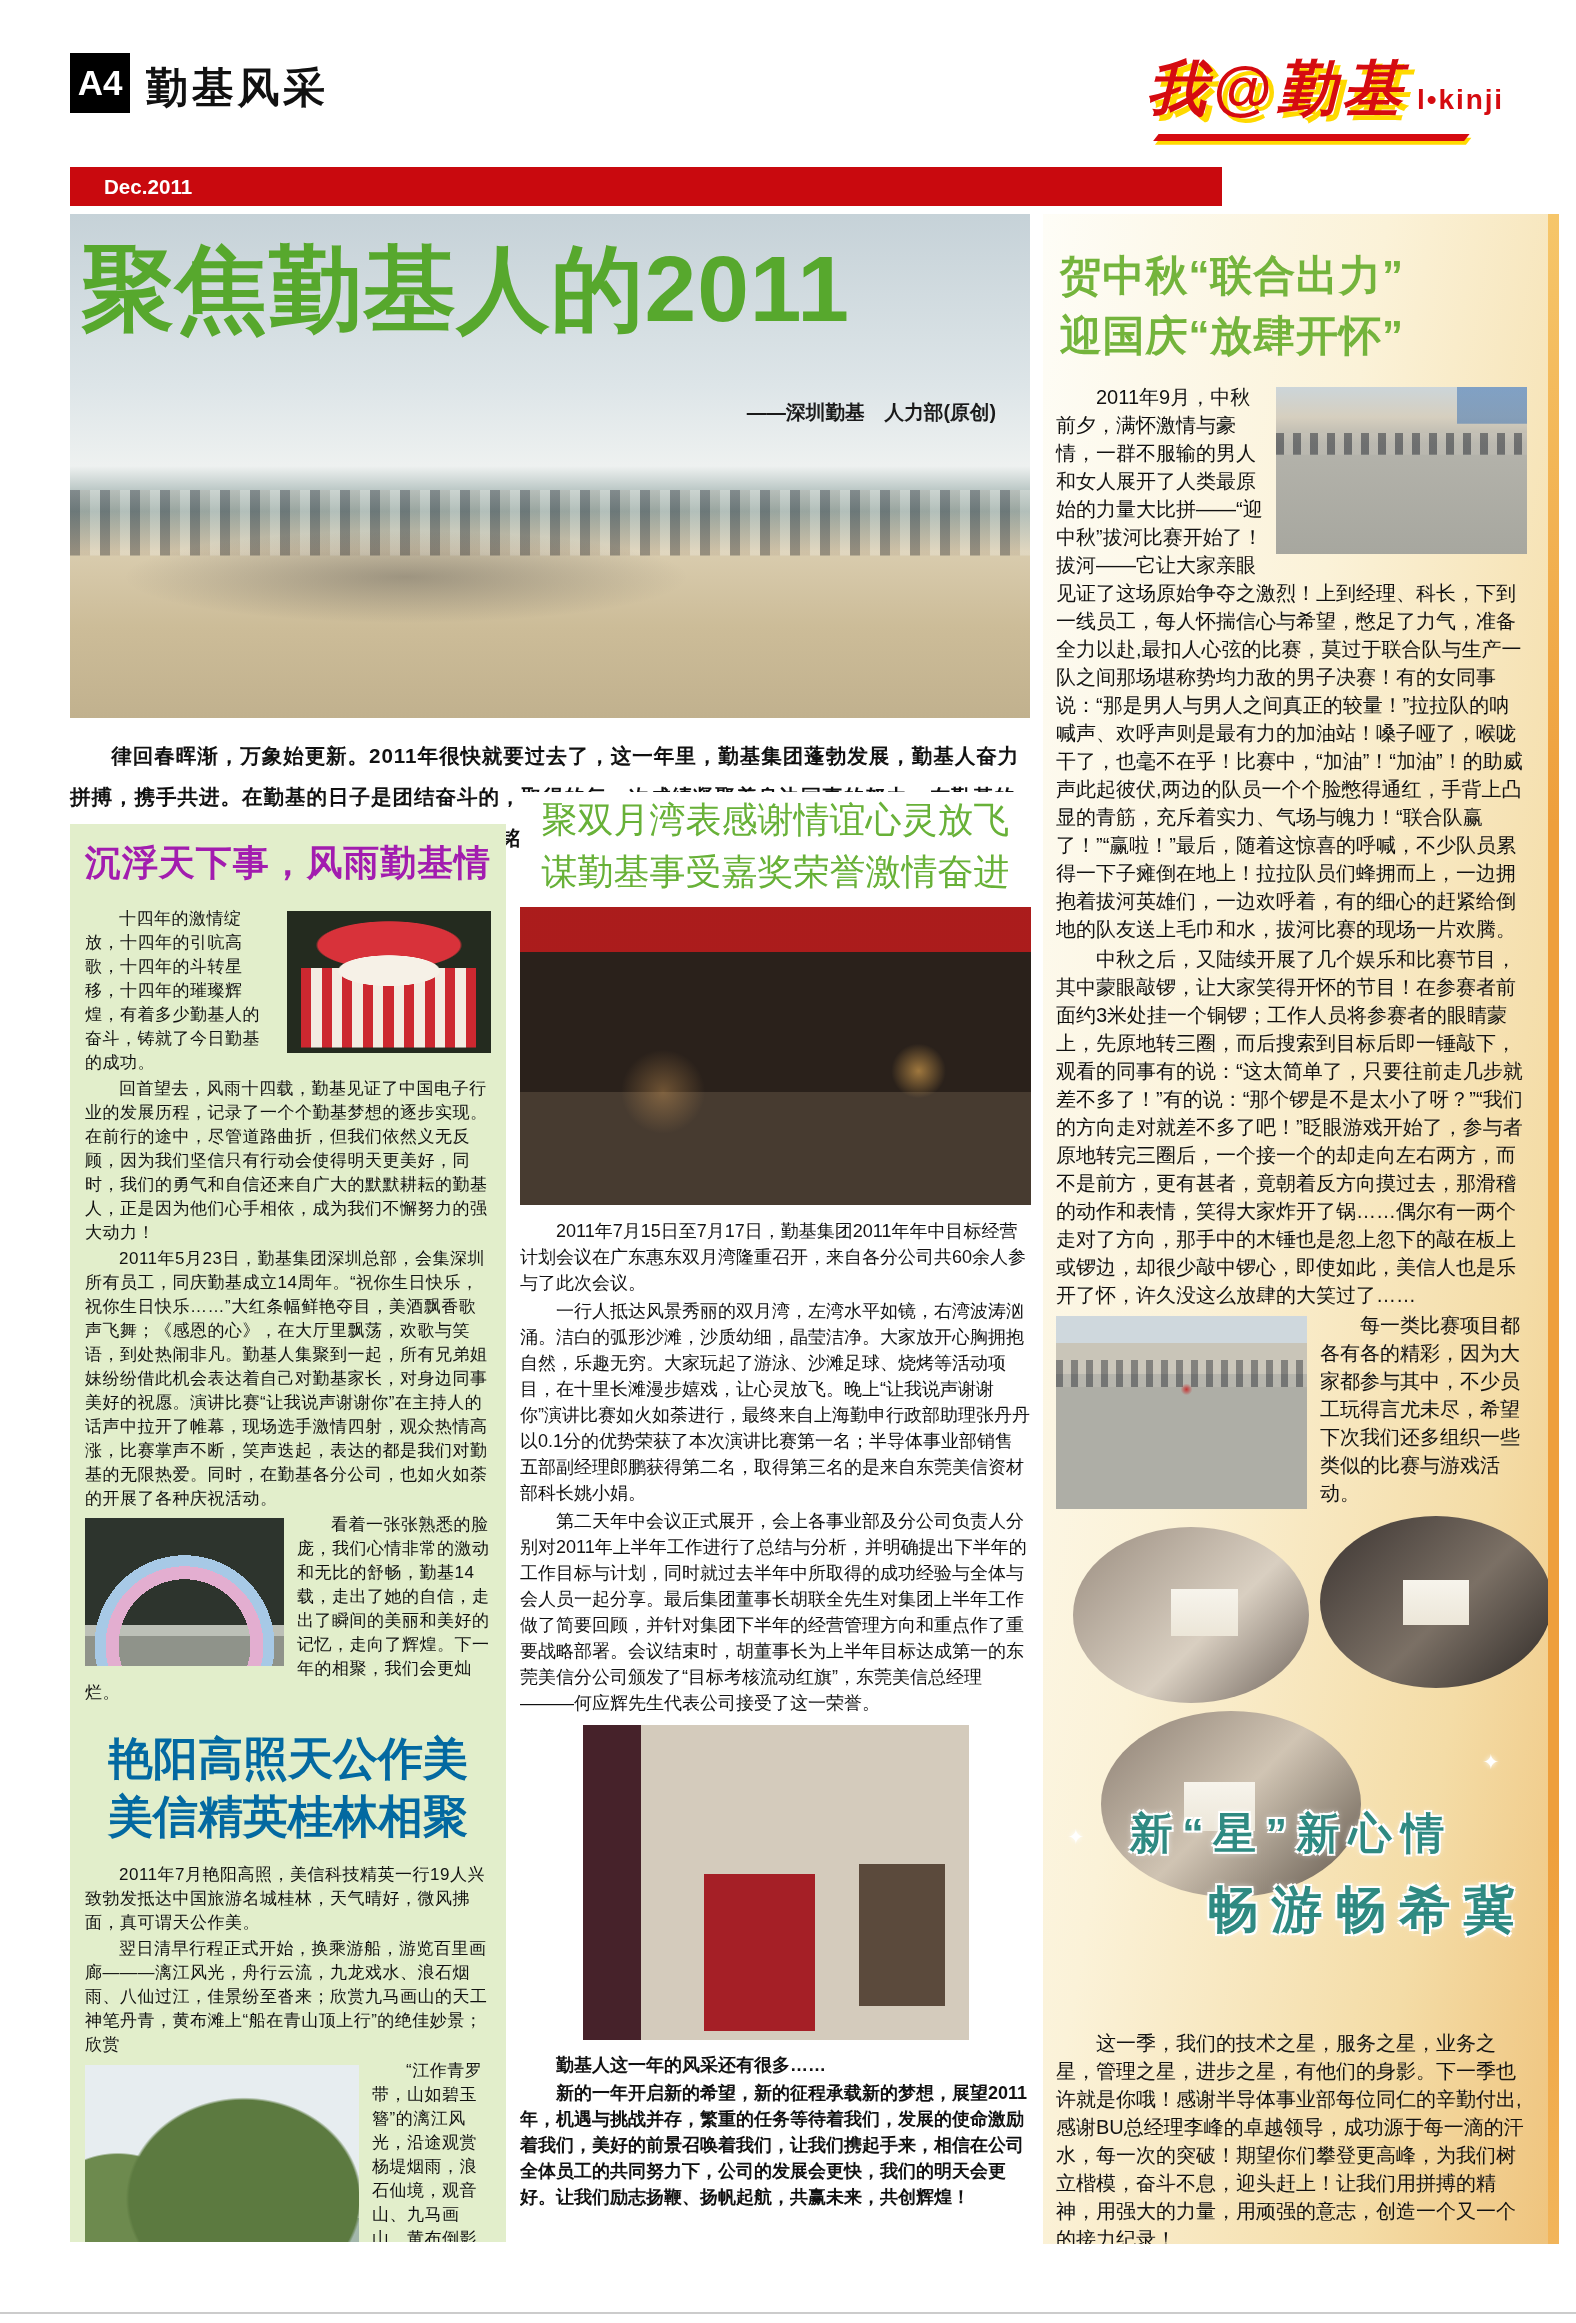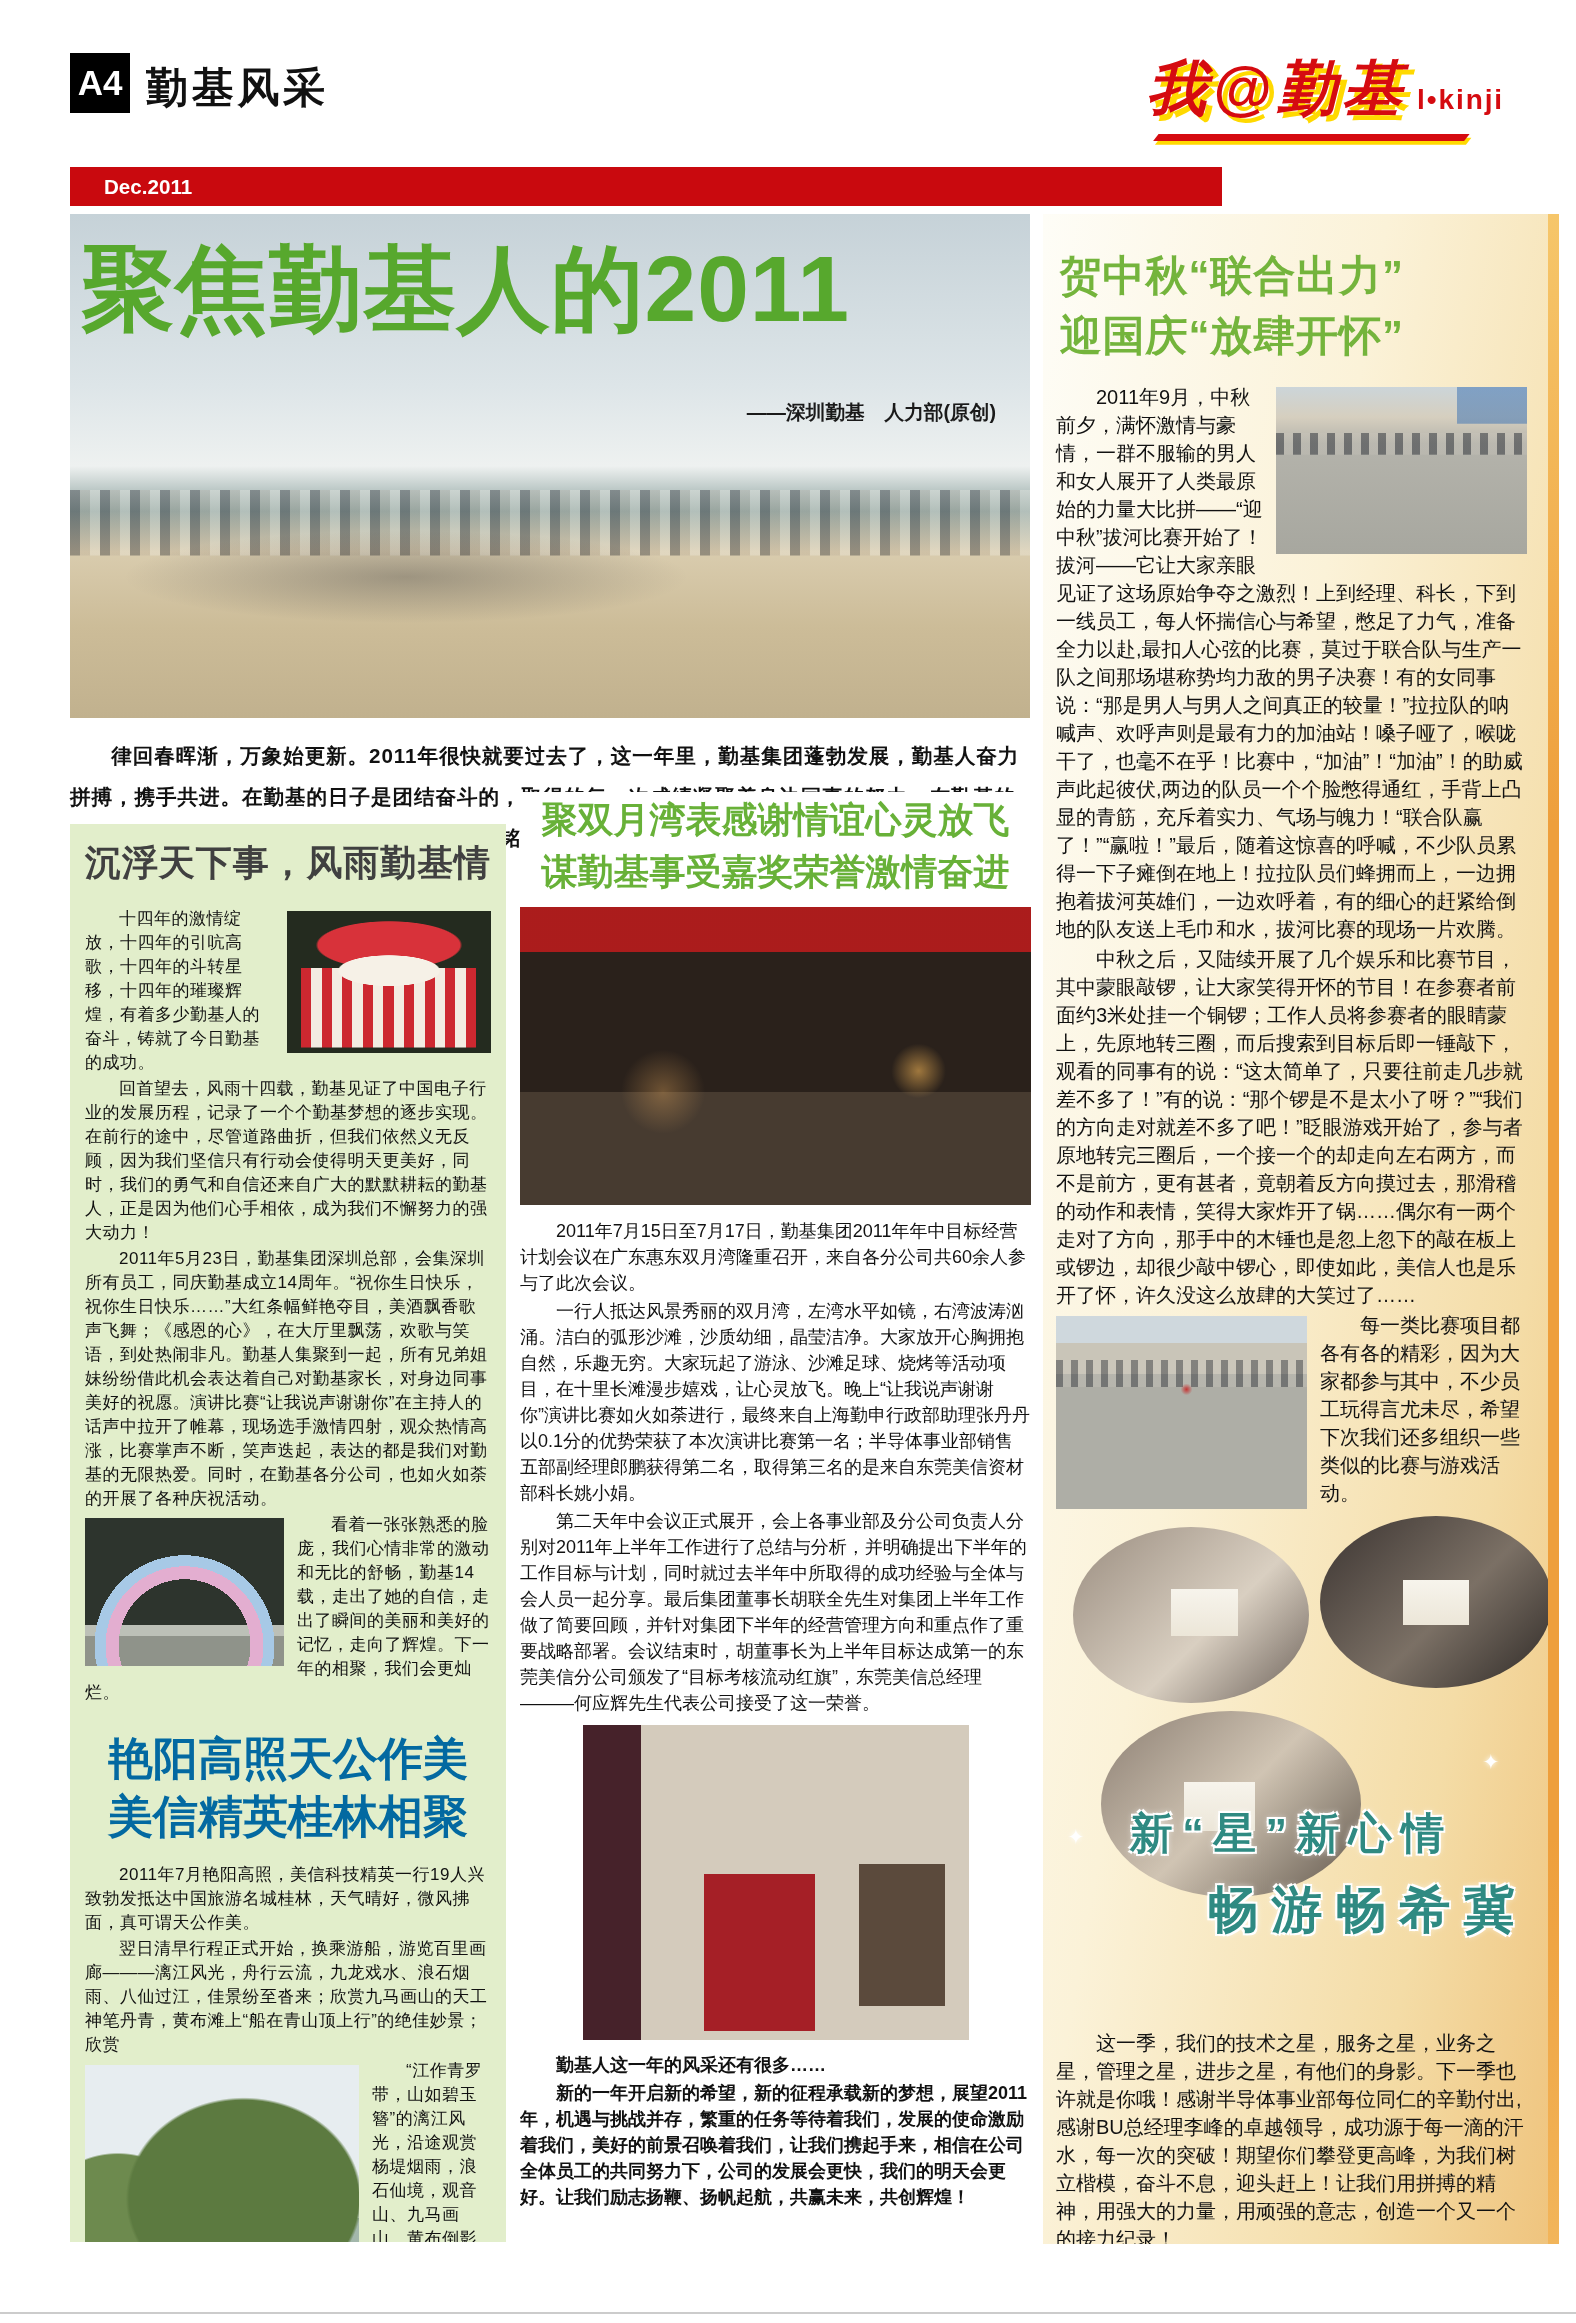--- a/index.html
+++ b/index.html
@@ -30,25 +30,25 @@
   .main-title{position:absolute;left:11.2px;top:13px;width:937px;font-size:93px;font-weight:bold;
               color:#57a82d;letter-spacing:0.9px;white-space:nowrap;}
   .main-byline{position:absolute;right:34px;top:148px;font-size:19.7px;color:#1a1a1a;font-weight:bold;margin-top:37px;}
   .main-intro{position:absolute;left:70px;top:735px;width:962px;font-size:20.6px;font-weight:bold;
               line-height:41px;text-indent:2em;letter-spacing:0.9px;}
   
   .col{position:absolute;overflow:hidden;}
   .col p{margin:0;text-indent:2em;}
   #left-col{left:70px;top:824px;width:436px;height:1418px;background:#e2eecb;padding:11.2px 15px;box-sizing:border-box;}
   #left-col p{font-size:17px;line-height:24px;letter-spacing:0.5px;margin-bottom:1.9px;}
-  .left-h1{font-size:36px;font-weight:bold;color:#404040;text-align:center;letter-spacing:0.9px;margin:3.7px 0 19px;}
+  .left-h1{font-size:36px;font-weight:bold;color:#a21caf;text-align:center;letter-spacing:0.9px;margin:3.7px 0 19px;}
   .left-h2{font-size:45px;font-weight:bold;color:#0369a1;text-align:center;line-height:58px;margin:24px 0 17px;}
   #mid-col{left:520px;top:792px;width:511px;height:1452px;background:#fff;}
   #mid-col p{font-size:18px;line-height:26px;margin-bottom:1.9px;}
-  .mid-h{font-size:36px;font-weight:bold;color:#68b138;text-align:center;line-height:52px;margin:1.9px 0 9.4px;}
+  .mid-h{font-size:36px;font-weight:normal;color:#68b138;text-align:center;line-height:52px;margin:1.9px 0 9.4px;}
   #right-col{left:1043px;top:214px;width:505px;height:2030px;padding:0 20.6px 0 13px;box-sizing:border-box;
              background:linear-gradient(100deg,#fefdf7 0%,#fbf2d8 40%,#f4dca6 78%,#efc47e 100%);}
   #right-col p{font-size:20px;line-height:28px;margin-bottom:1.9px;}
   .right-accent{position:absolute;left:1548px;top:214px;width:11.2px;height:2030px;
                 background:linear-gradient(180deg,#f6c66a,#ee9f3c 30%,#ee9f3c 80%,#f2b55a);}
   .right-h{font-size:42px;font-weight:bold;color:#74b43c;line-height:60px;margin:32px 0 17px 3.7px;letter-spacing:0.9px;}
   
   .ph{display:block;}
   .f-r{float:right;margin:3.7px 0 7.5px 13px;}
   .f-l{float:left;margin:5.6px 13px 3.7px 0;}

